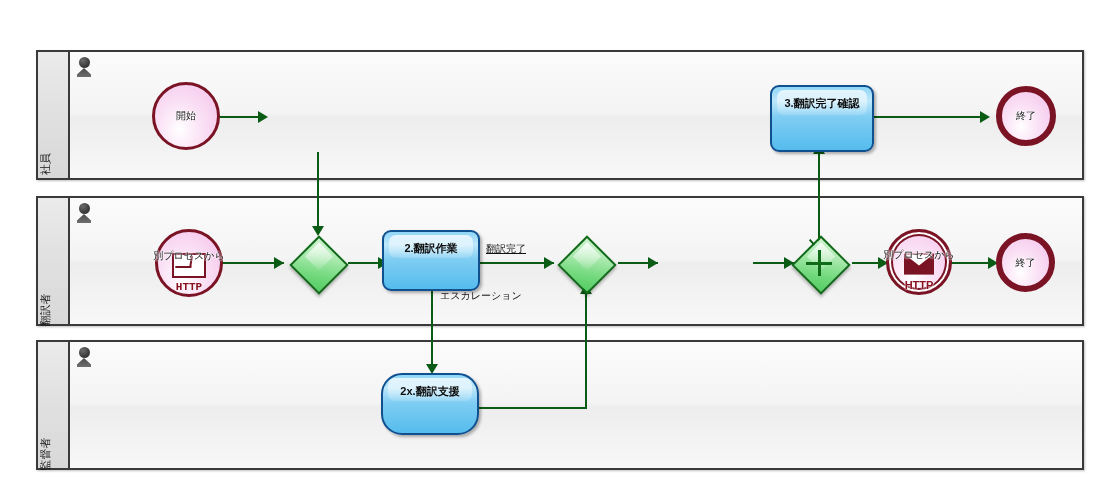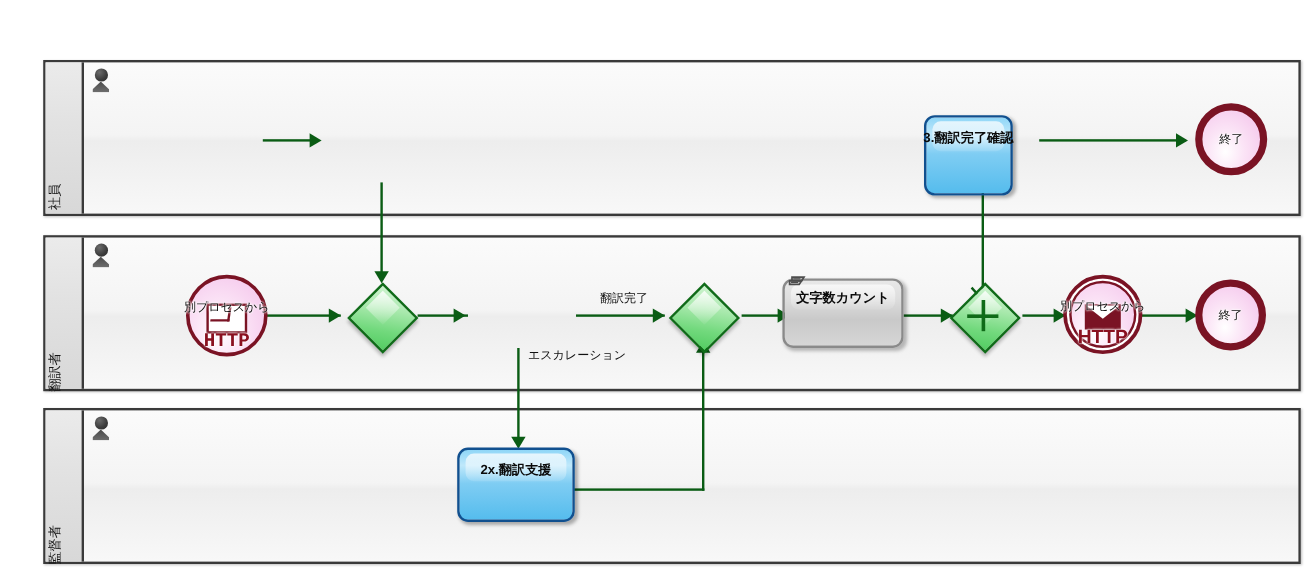--- a/index.html
+++ b/index.html
@@ -98,21 +98,21 @@
     text-shadow: 0 0 2px #fff, 0 0 2px #fff, 0 0 2px #fff;
     white-space: nowrap;
   }
   .event-text.centered { top: 0; }
   .event-sub {
     position: absolute;
     bottom: 1px;
     left: 0;
     right: 0;
     text-align: center;
-    font-size: 16px;
+    font-size: 11px;
     font-weight: bold;
     color: #8a1020;
     z-index: 4;
     text-shadow: 0 0 2px #fff, 0 0 2px #fff;
     pointer-events: none;
   }
   .env-open {
     position: absolute;
     left: 50%;
     top: 50%;
@@ -338,21 +338,21 @@
   <div class="arrow down" style="left:312px; top:226px;"></div>
 
   <div class="flow h" style="left:222px; top:262px; width:62px;"></div>
   <div class="arrow right" style="left:274px; top:257px;"></div>
 
   <div class="flow h" style="left:348px; top:262px; width:42px;"></div>
   <div class="arrow right" style="left:378px; top:257px;"></div>
 
   <div class="flow h" style="left:480px; top:262px; width:74px;"></div>
   <div class="arrow right" style="left:544px; top:257px;"></div>
-  <div class="flow-label" style="left:500px; top:242px;">翻訳完了</div>
+  <div class="flow-label" style="left:486px; top:242px;text-decoration:underline;">翻訳完了</div>
 
   <div class="flow v" style="left:431px; top:290px; height:80px;"></div>
   <div class="arrow down" style="left:426px; top:364px;"></div>
   <div class="flow-label" style="left:440px; top:289px;">エスカレーション</div>
 
   <div class="flow h" style="left:478px; top:407px; width:109px;"></div>
   <div class="flow v" style="left:585px; top:290px; height:119px;"></div>
   <div class="arrow up" style="left:580px; top:284px;"></div>
 
   <div class="flow h" style="left:618px; top:262px; width:40px;"></div>
@@ -367,70 +367,67 @@
 
   <div class="flow h" style="left:852px; top:262px; width:36px;"></div>
   <div class="arrow right" style="left:878px; top:257px;"></div>
 
   <div class="flow h" style="left:950px; top:262px; width:46px;"></div>
   <div class="arrow right" style="left:988px; top:257px;"></div>
 
   <div class="flow h" style="left:866px; top:116px; width:122px;"></div>
   <div class="arrow right" style="left:980px; top:111px;"></div>
 
-
-
-  <div class="task" style="left:770px; top:96px; width:74px; height:67px;">
+  <div class="event start-plain" style="left:152px; top:82px; width:68px; height:68px;">
+    <span class="event-text centered">開始</span>
+  </div>
+
+
+  <div class="task" style="left:770px; top:85px; width:104px; height:67px;">
     <span class="task-text">3.翻訳完了確認</span>
   </div>
 
   <div class="event end-plain" style="left:996px; top:86px; width:60px; height:60px;">
     <span class="event-text centered">終了</span>
   </div>
 
   <div class="event msg-start" style="left:155px; top:229px; width:68px; height:68px;font-family:Liberation Mono, monospace;">
     <div class="env-open"></div>
     <span class="event-text">別プロセスから</span>
     <span class="event-sub">HTTP</span>
   </div>
 
   <div class="gateway" style="left:291px; top:237px;">
     <div class="diamond"></div>
   </div>
 
+  <div class="task" style="left:382px; top:230px; width:98px; height:61px;">
+    <span class="task-text">2.翻訳作業</span>
+  </div>
 
   <div class="gateway" style="left:559px; top:237px;">
     <div class="diamond"></div>
   </div>
 
-  <div class="script-task" style="left:652px; top:232px; width:101px; height:58px;">
-    <span class="script-text">文字数カウント</span>
-    <svg class="script-icon" viewBox="0 0 20 20">
-      <path d="M4 2 h10 l-2 3 h-8 z" fill="none" stroke="#4d4d4d" stroke-width="1.4"></path>
-      <path d="M2 5 h10 l-2 3 h-8 z" fill="none" stroke="#4d4d4d" stroke-width="1.4"></path>
-      <line x1="5" y1="3.4" x2="11" y2="3.4" stroke="#4d4d4d" stroke-width="1"></line>
-      <line x1="3.2" y1="6.4" x2="9.2" y2="6.4" stroke="#4d4d4d" stroke-width="1"></line>
-    </svg>
-  </div>
 
   <div class="gateway" style="left:793px; top:237px;">
     <div class="diamond"></div>
     <div class="plus">
       <span class="h"></span>
         <span class="v"></span>
     </div>
   </div>
 
   <div class="event msg-throw" style="left:886px; top:229px; width:66px; height:66px;">
     <div class="env-filled"></div>
     <span class="event-text">別プロセスから</span>
     <span class="event-sub">HTTP</span>
   </div>
 
   <div class="event end-plain" style="left:996px; top:233px; width:59px; height:59px;">
     <span class="event-text centered">終了</span>
   </div>
 
-  <div class="task" style="left:381px; top:373px; width:98px; height:62px;">
+  <div class="task" style="left:381px; top:373px; width:98px; height:62px;border-radius:21px;">
     <span class="task-text">2x.翻訳支援</span>
   </div>
 
 </div>
 
 </body></html>

